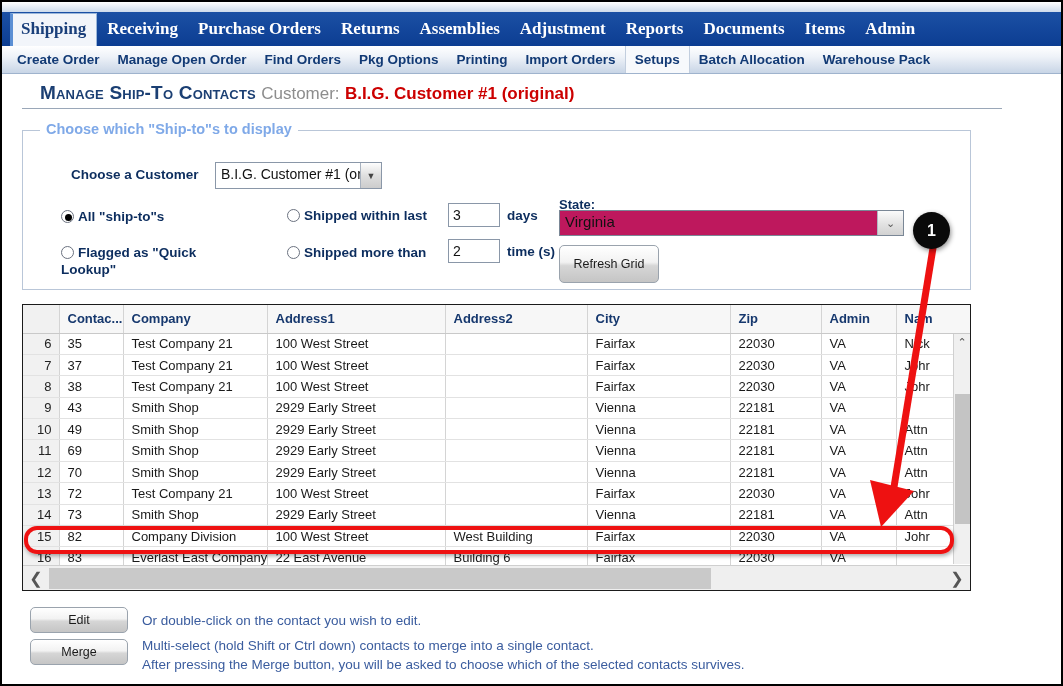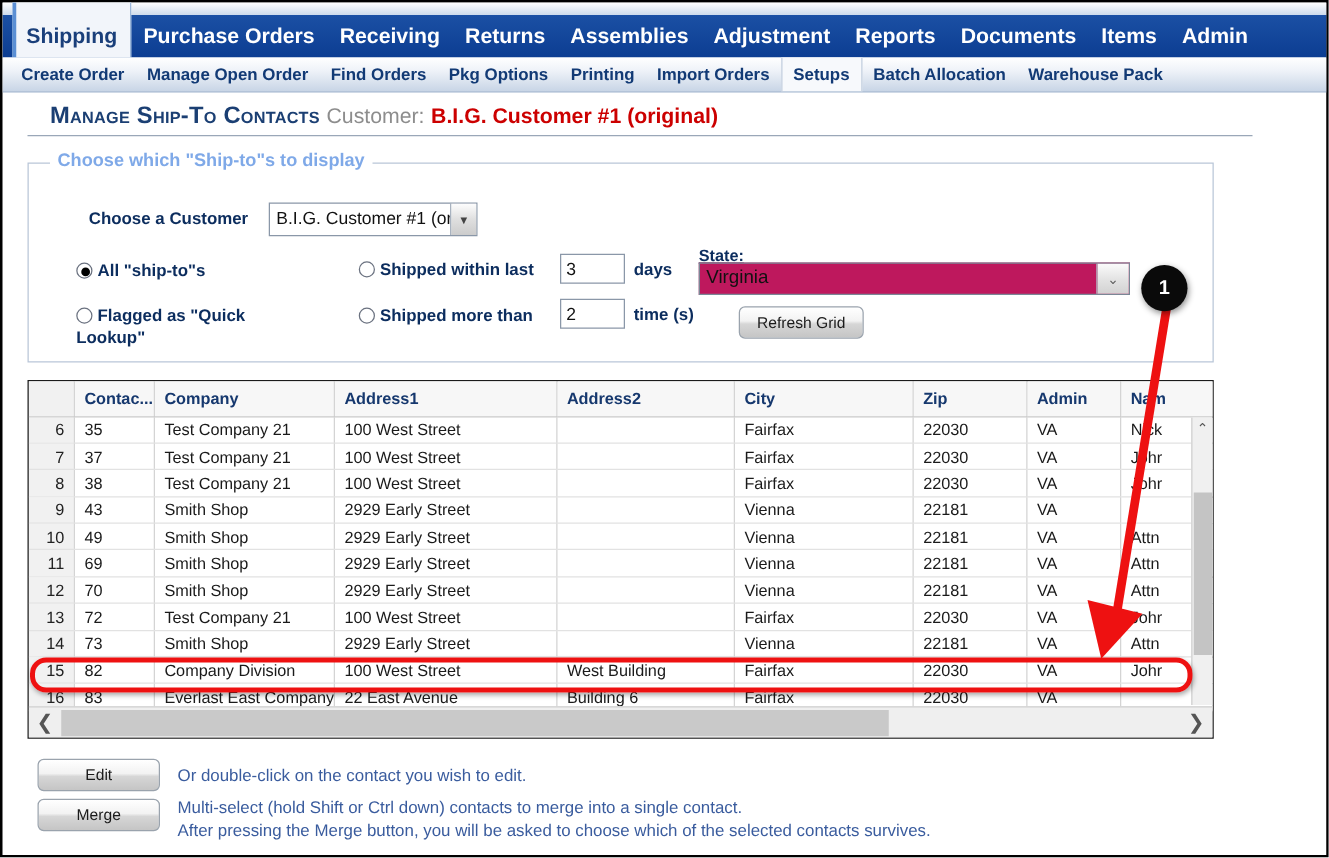--- a/index.html
+++ b/index.html
@@ -21,24 +21,25 @@
   
   .mainnav {
     position: absolute; left: 0; top: 0; width: 1063px; height: 44px;
     background: linear-gradient(to bottom, #ffffff 0%, #cfdcec 22%, #1b50a4 23%, #0c3d92 100%);
     display: flex; align-items: flex-end;
     padding-left: 8px;
   }
   .mainnav-item {
     color: #ffffff;
     font-size: 17px; font-weight: bold;
-    padding: 17px 10px 6px 10px;
+    padding: 4px 10px 6px 10px;
     line-height: 22px;
     white-space: nowrap;
     cursor: pointer;
+    font-family: Liberation Serif, serif;
   }
   .mainnav-item.active {
     background: #f2f5fa;
     color: #1a3f7a;
     border-left: 3px solid #5b8fd4;
     border-top: 1px solid #9bb7da;
     border-right: 1px solid #9bb7da;
     padding-left: 8px;
   }
 
@@ -165,21 +166,21 @@
     font-size: 11px; color: #5a5a5a;
   }
 
   .btn {
     border: 1px solid #9aa3ad; border-radius: 5px;
     background: linear-gradient(to bottom, #ffffff 0%, #f2f2f2 45%, #d6d6d6 55%, #c5c5c5 100%);
     font-size: 12.5px; color: #1b1b1b;
     display: flex; align-items: center; justify-content: center;
     cursor: pointer; font-family: "Liberation Sans", sans-serif;
   }
-  .btn-refresh { position: absolute; left: 557px; top: 243px; width: 100px; height: 26px; margin-left: 32px; }
+  .btn-refresh { position: absolute; left: 557px; top: 243px; width: 100px; height: 38px; }
   .btn-edit    { position: absolute; left: 28px; top: 605px; width: 98px; height: 26px; }
   .btn-merge   { position: absolute; left: 28px; top: 637px; width: 98px; height: 26px; }
 
   
   .callout-badge {
     position: absolute; left: 911px; top: 210px;
     width: 37px; height: 37px; border-radius: 50%;
     background: #0a0a0a;
     box-shadow: 1px 2px 5px rgba(0,0,0,0.45);
     color: #ffffff; font-size: 16px; font-weight: bold;
@@ -270,22 +271,22 @@
   .help-edit  { left: 140px; top: 609px; }
   .help-merge { left: 140px; top: 634px; }
 </style>
 </head>
 <body>
 
 <div class="app-window">
 
   <div class="mainnav" id="mainnav">
       <div class="mainnav-item active">Shipping</div>
+      <div class="mainnav-item">Receiving</div>
       <div class="mainnav-item">Purchase Orders</div>
-      <div class="mainnav-item">Receiving</div>
       <div class="mainnav-item">Returns</div>
       <div class="mainnav-item">Assemblies</div>
       <div class="mainnav-item">Adjustment</div>
       <div class="mainnav-item">Reports</div>
       <div class="mainnav-item">Documents</div>
       <div class="mainnav-item">Items</div>
       <div class="mainnav-item">Admin</div>
     </div>
   <div class="subnav" id="subnav">
       <div class="subnav-item">Create Order</div>

